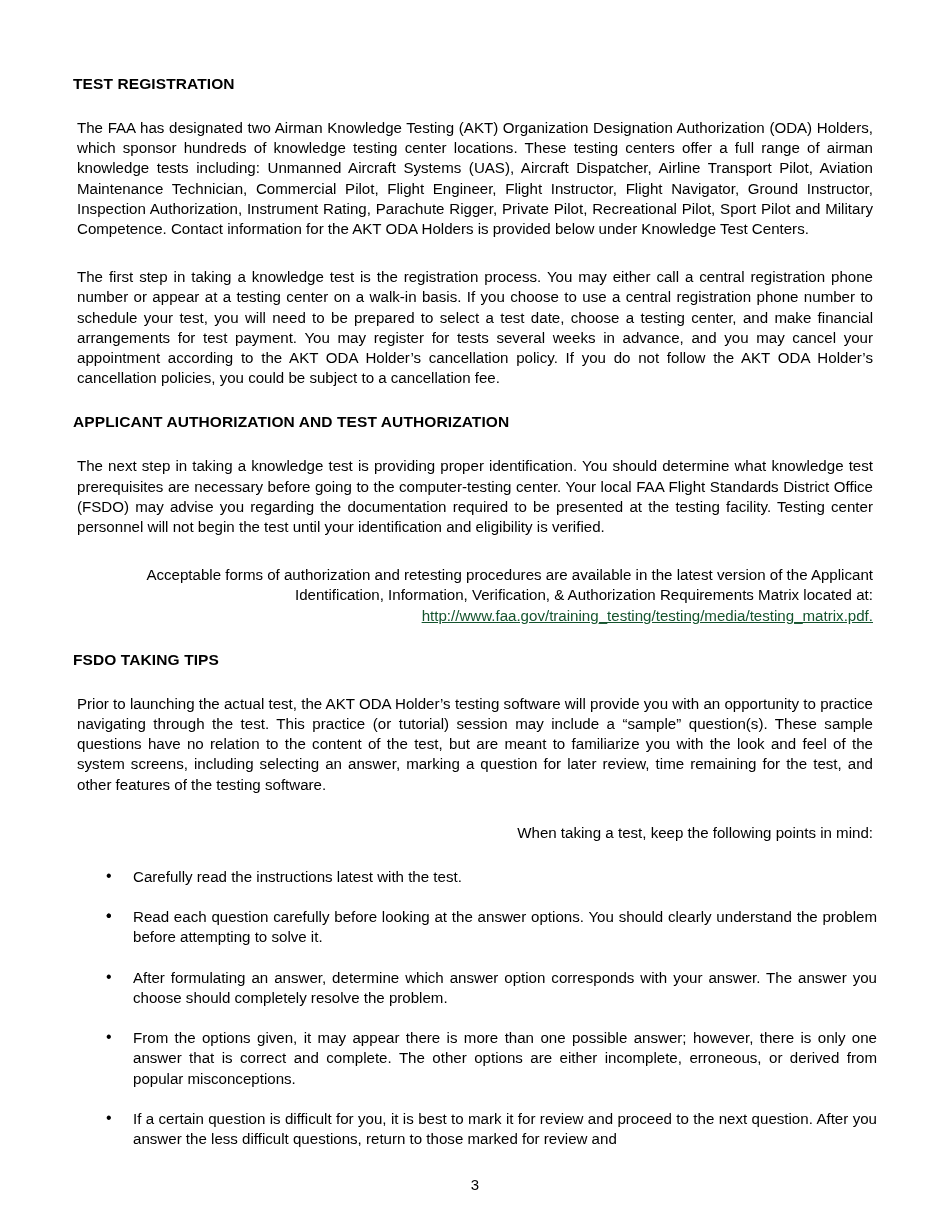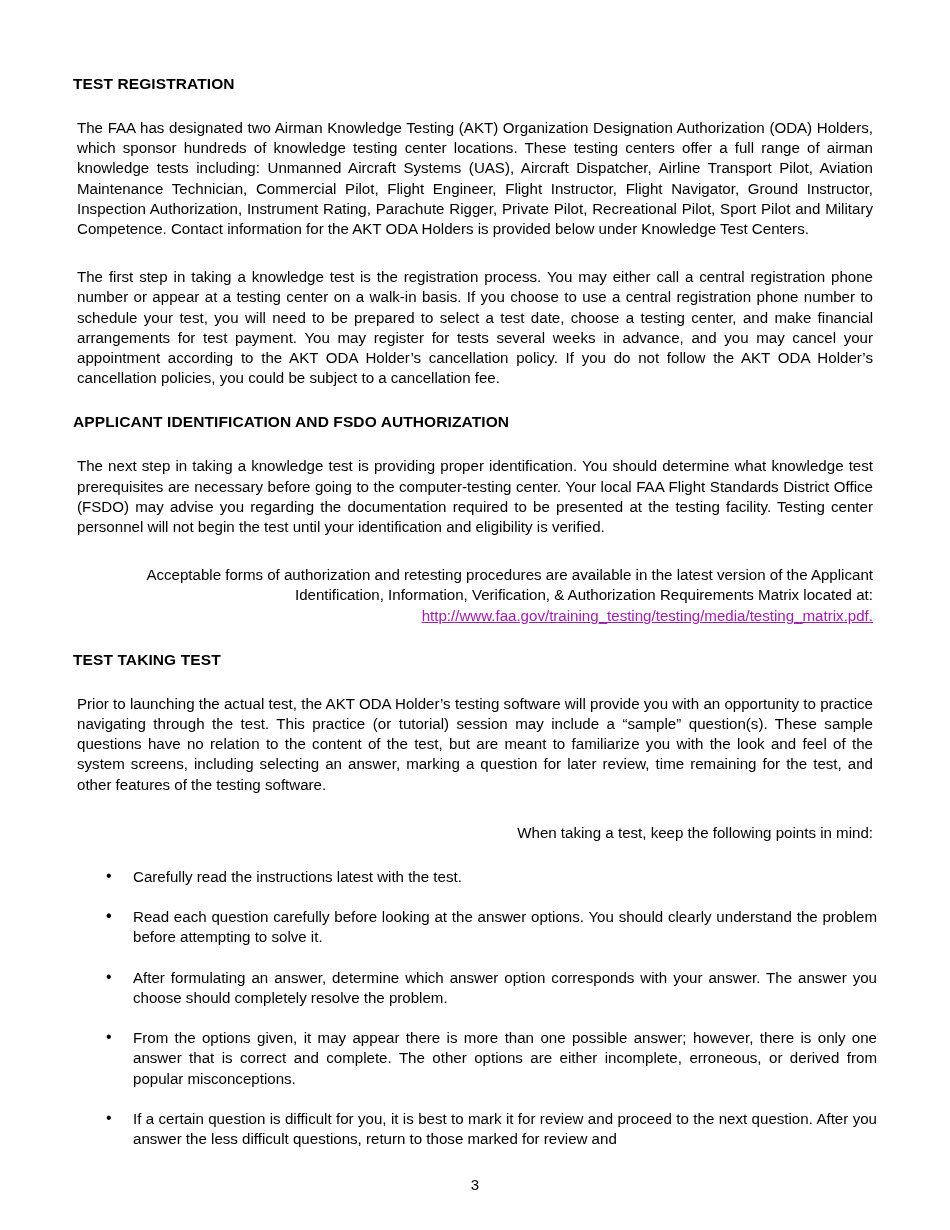--- a/index.html
+++ b/index.html
@@ -47,21 +47,21 @@
     color: #000;
     -webkit-hyphens: none;
     hyphens: none;
   }
   p.body-par.left {
     text-align: right;
   }
   .spacer-par { height: 20px; }
   .spacer-head-before { height: 20px; }
   .link {
-    color: #a21caf;
+    color: #14532d;
     text-decoration: underline;
     word-break: break-all;
   }
   ul.tips {
     list-style: none;
     margin: 0;
     padding: 0;
   }
   ul.tips li {
     position: relative;
@@ -102,33 +102,33 @@
     <div class="spacer-par"></div>
 
     <p class="body-par">The FAA has designated two Airman Knowledge Testing (AKT) Organization Designation Authorization (ODA) Holders, which sponsor hundreds of knowledge testing center locations. These testing centers offer a full range of airman knowledge tests including:  Unmanned Aircraft Systems (UAS), Aircraft Dispatcher, Airline Transport Pilot, Aviation Maintenance Technician, Commercial Pilot, Flight Engineer, Flight Instructor, Flight Navigator, Ground Instructor, Inspection Authorization, Instrument Rating, Parachute Rigger, Private Pilot, Recreational Pilot, Sport Pilot and Military Competence. Contact information for the AKT ODA Holders is provided below under Knowledge Test Centers.</p>
 
     <div class="spacer-par"></div>
 
     <p class="body-par">The first step in taking a knowledge test is the registration process. You may either call a central registration phone number or appear at a testing center on a walk-in basis. If you choose to use a central registration phone number to schedule your test, you will need to be prepared to select a test date, choose a testing center, and make financial arrangements for test payment. You may register for tests several weeks in advance, and you may cancel your appointment according to the AKT ODA Holder’s cancellation policy. If you do not follow the AKT ODA Holder’s cancellation policies, you could be subject to a cancellation fee.</p>
 
     <div class="spacer-head-before"></div>
 
-    <h2 class="heading">APPLICANT IDENTIFICATION AND FSDO AUTHORIZATION</h2>
+    <h2 class="heading">APPLICANT AUTHORIZATION AND TEST AUTHORIZATION</h2>
 
     <div class="spacer-par"></div>
 
     <p class="body-par">The next step in taking a knowledge test is providing proper identification. You should determine what knowledge test prerequisites are necessary before going to the computer-testing center. Your local FAA Flight Standards District Office (FSDO) may advise you regarding the documentation required to be presented at the testing facility. Testing center personnel will not begin the test until your identification and eligibility is verified.</p>
 
     <div class="spacer-par"></div>
 
     <p class="body-par left"><span>Acceptable forms of authorization and retesting procedures are available in the latest version of the Applicant Identification, Information, Verification, &amp; Authorization Requirements Matrix located at:</span><br><a class="link" href="#">http://www.faa.gov/training_testing/testing/media/testing_matrix.pdf.</a></p>
 
     <div class="spacer-head-before"></div>
 
-    <h2 class="heading">TEST TAKING TEST</h2>
+    <h2 class="heading">FSDO TAKING TIPS</h2>
 
     <div class="spacer-par"></div>
 
     <p class="body-par">Prior to launching the actual test, the AKT ODA Holder’s testing software will provide you with an opportunity to practice navigating through the test.  This practice (or tutorial) session may include a “sample” question(s).  These sample questions have no relation to the content of the test, but are meant to familiarize you with the look and feel of the system screens, including selecting an answer, marking a question for later review, time remaining for the test, and other features of the testing software.</p>
 
     <div class="spacer-par"></div>
 
     <p class="body-par left">When taking a test, keep the following points in mind:</p>
 
     <div class="spacer-par"></div>

